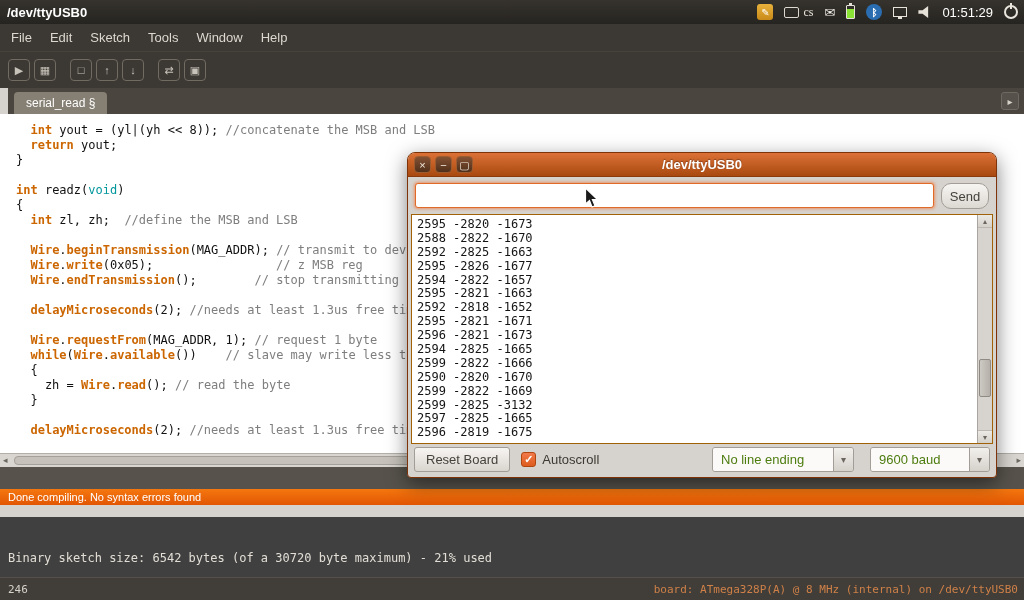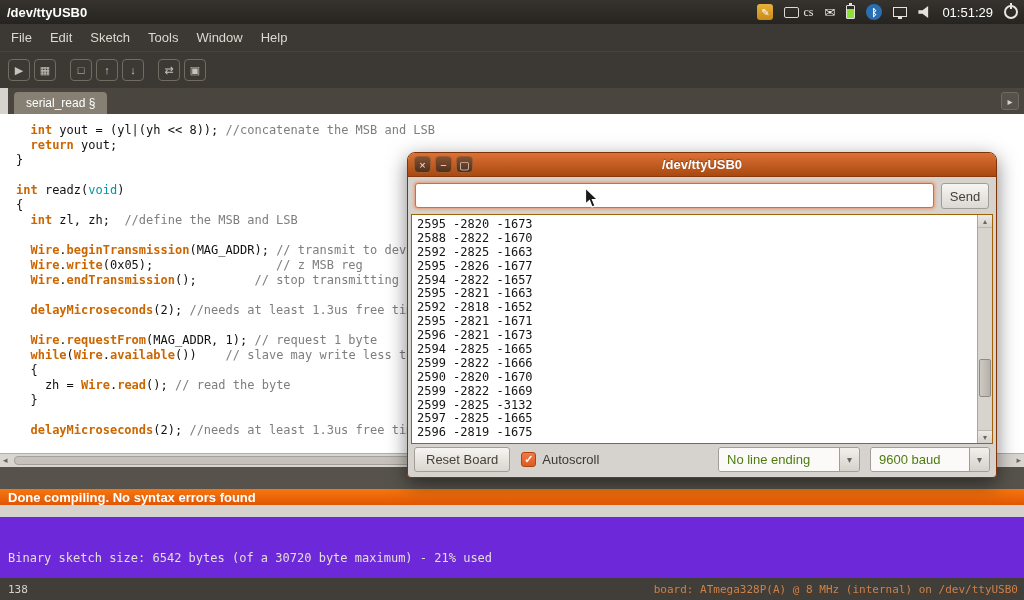--- a/index.html
+++ b/index.html
@@ -63,23 +63,23 @@
     border-top:1px solid #b3afa8; }
   .hscroll-left { position:absolute; left:3px; top:1px; font-size:9px; color:#6b6660; }
   .hscroll-right { position:absolute; right:3px; top:1px; font-size:9px; color:#6b6660; }
   .hscroll-thumb { position:absolute; left:14px; top:2px; width:420px; height:9px;
     background:#c6c2bb; border:1px solid #a5a099; border-radius:4px; }
 
   #gap-band { position:absolute; top:467px; left:0; right:0; height:22px; background:#57534c; }
 
   
   #status-orange { position:absolute; top:489px; left:0; right:0; height:16px;
-    background:linear-gradient(#f5770f,#e25603); color:#fff; font-size:13px;
-    display:flex; align-items:center; padding-left:8px;font-weight:bold; }
-  #console { position:absolute; top:517px; left:0; right:0; height:60px; background:#6d28d9;text-decoration:underline; }
+    background:linear-gradient(#f5770f,#e25603); color:#fff; font-size:11px;
+    display:flex; align-items:center; padding-left:8px; }
+  #console { position:absolute; top:517px; left:0; right:0; height:60px; background:#404040;text-decoration:underline; }
   #console-text { position:absolute; left:8px; top:34px; color:#e2ded6;
     font-family:"DejaVu Sans Mono",monospace; font-size:12px; }
   #footer { position:absolute; top:577px; left:0; right:0; height:23px; background:#413d38;
     display:flex; align-items:center; font-family:"DejaVu Sans Mono",monospace; font-size:11px;
     border-top:1px solid #55504a; }
   #footer-line { color:#d6d2ca; margin-left:8px; }
   #footer-board { margin-left:auto; margin-right:6px; color:#cf8148; }
 
   
   #serial-window { position:absolute; left:407px; top:152px; width:590px; height:326px; z-index:10;
@@ -91,21 +91,21 @@
     font-weight:bold; font-size:13px; text-shadow:0 -1px 1px rgba(0,0,0,.35); }
   #sm-controls { position:absolute; left:6px; top:3px; display:flex; gap:4px; }
   .sm-ctrl { width:17px; height:17px; border-radius:4px; background:linear-gradient(#845133,#50301b);
     border:1px solid #9c5c30; color:#f3eadf; font-size:11px; line-height:14px; text-align:center; }
 
   #sm-sendrow { position:absolute; top:30px; left:7px; right:7px; height:26px; display:flex; }
   #sm-input { flex:1; height:25px; border:1px solid #e06a28; border-radius:3px;
     box-shadow:0 0 3px 1px rgba(243,118,60,.65); background:#fff; margin-right:7px;
     font-size:13px; padding:0 6px; outline:none; font-family:"Liberation Sans",sans-serif; }
   #sm-send { width:48px; height:26px; background:linear-gradient(#f7f5f2,#dcd8d2);
-    border:1px solid #a29d96; border-radius:3px; font-size:13px; color:#45413b; }
+    border:1px solid #a29d96; border-radius:10px; font-size:13px; color:#45413b; }
 
   #sm-output { position:absolute; top:61px; left:3px; right:3px; bottom:33px; background:#fff;
     border:1px solid #a16207; overflow:hidden; }
   #sm-lines { padding:3px 0 0 5px; font-family:"DejaVu Sans Mono",monospace; font-size:12px; color:#141414; }
   .serial-line { height:13.9px; line-height:13.9px; white-space:pre; }
   #sm-scrollbar { position:absolute; top:0; bottom:0; right:0; width:15px; background:#d7d3ce;
     border-left:1px solid #aaa59e; }
   .sm-sb-up, .sm-sb-down { position:absolute; left:0; right:0; height:13px; text-align:center;
     font-size:8px; line-height:13px; color:#6b6660; background:linear-gradient(#eceae6,#d4d0ca); }
   .sm-sb-up { top:0; border-bottom:1px solid #bdb9b2; }
@@ -120,21 +120,21 @@
   #sm-autoscroll { display:flex; align-items:center; margin-left:11px; }
   .checkbox { width:15px; height:15px; border-radius:3px; background:linear-gradient(#f2794a,#dd5c1d);
     border:1px solid #b0450f; color:#fff; font-size:11px; font-weight:bold; line-height:13px; text-align:center; }
   .checkbox-label { font-size:13px; color:#3c3832; margin-left:6px; }
   .combo { height:25px; display:flex; border:1px solid #a29d96; border-radius:3px; overflow:hidden; }
   .combo-text { flex:1; background:#fbfaf8; padding:4px 8px 0; font-size:13px; color:#4d7c0f;
     white-space:nowrap; overflow:hidden; }
   .combo-btn { width:20px; background:linear-gradient(#f2f0ec,#d5d1cb); border-left:1px solid #a29d96;
     text-align:center; font-size:10px; line-height:23px; color:#6b6660; }
   #sm-lineending { width:142px; margin-left:auto; }
-  #sm-baud { width:120px; margin-left:10px; }
+  #sm-baud { width:120px; margin-left:16px; }
 
   #mouse-cursor { position:absolute; left:584px; top:187px; z-index:50; }
 </style>
 </head>
 <body>
 
 <div class="screen">
 
   <div id="panel">
     <span id="panel-title">/dev/ttyUSB0</span>
@@ -236,21 +236,21 @@
 
   <div id="status-orange">
     <span>Done compiling. No syntax errors found</span>
   </div>
 
   <div id="console">
     <span id="console-text">Binary sketch size: 6542 bytes (of a 30720 byte maximum) - 21% used</span>
   </div>
 
   <div id="footer">
-    <span id="footer-line">138</span>
+    <span id="footer-line">246</span>
     <span id="footer-board">board: ATmega328P(A) @ 8 MHz (internal) on /dev/ttyUSB0</span>
   </div>
 
   <div id="serial-window">
     <div id="sm-titlebar">
       <div id="sm-controls">
         <button class="sm-ctrl"><span>×</span></button>
         <button class="sm-ctrl"><span>−</span></button>
         <button class="sm-ctrl"><span>▢</span></button>
       </div>

